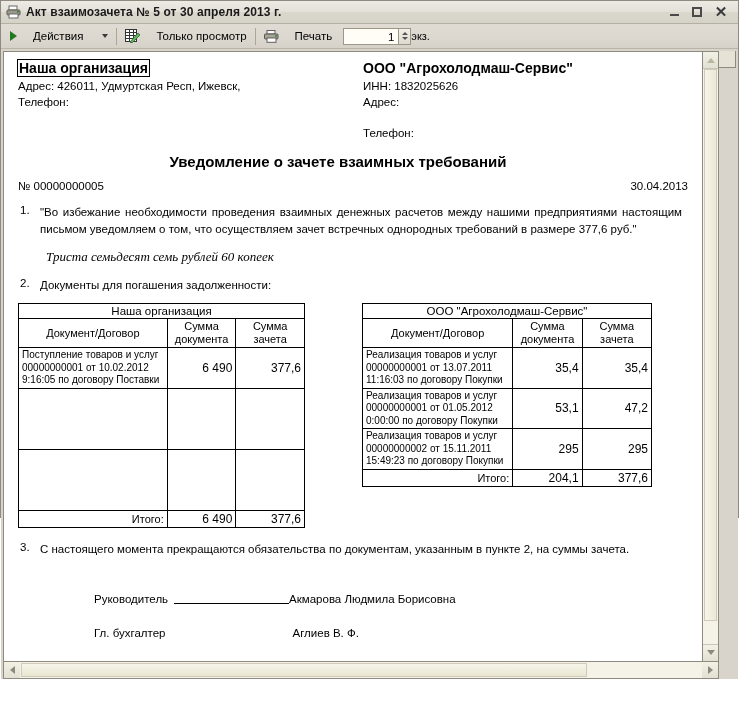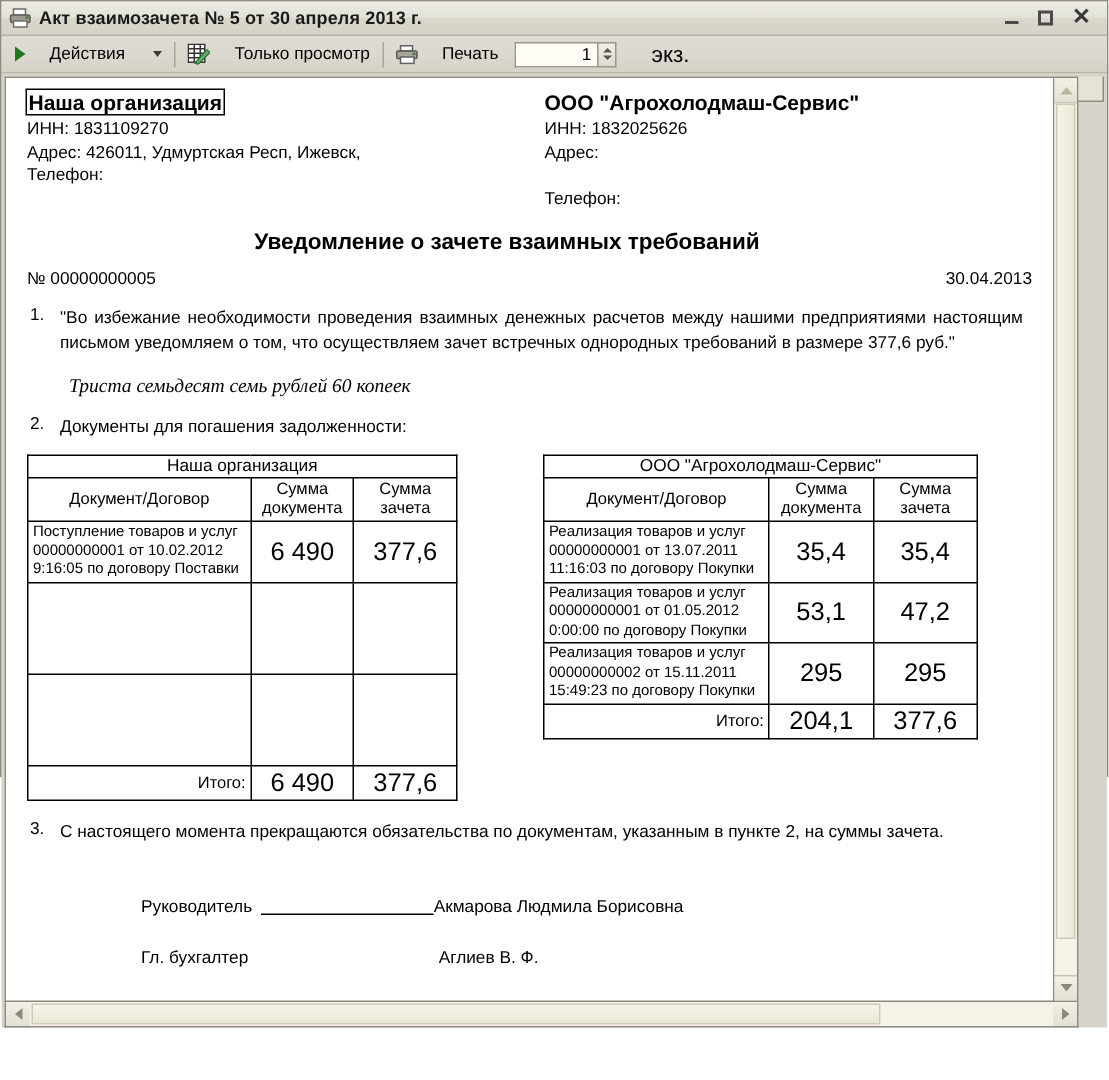--- a/index.html
+++ b/index.html
@@ -168,21 +168,21 @@
     align-items: center;
     gap: 2px;
   }
   .spin-up, .spin-dn {
     width: 0; height: 0;
     border-left: 3px solid transparent;
     border-right: 3px solid transparent;
   }
   .spin-up { border-bottom: 3px solid #555; }
   .spin-dn { border-top: 3px solid #555; }
-  .tb-unit { margin-left: 23px; font-size: 15px; }
+  .tb-unit { margin-left: 0; font-size: 11px; }
 
   
   .doc-area {
     flex: 1 1 auto;
     position: relative;
     background: #d8d4cc;
     padding: 2px 2px 0 2px;
     box-sizing: border-box;
     display: flex;
   }
@@ -404,22 +404,22 @@
     line-height: 13px;
     padding: 3px 2px;
   }
   .cell-doc {
     font-size: 10px;
     line-height: 12.5px;
     vertical-align: top;
     padding-top: 2px;
   }
   .cell-num {
-    text-align: center;
-    font-size: 17px;
+    text-align: right;
+    font-size: 12px;
     vertical-align: middle;
     padding-right: 4px;
   }
   .cell-empty { height: 58px; }
   .cell-total-label {
     text-align: right;
     font-size: 11px;
     padding-right: 4px;
   }
 
@@ -524,21 +524,20 @@
     <div class="doc-outer">
 
       <div class="doc-row">
 
         <div class="page">
           <div class="page-inner">
 
             <div class="org-head">
               <div class="org-col">
                 <div class="org-name focused">Наша организация</div>
-                <div class="org-line">ИНН: 1831109270</div>
                 <div class="org-line">Адрес: 426011, Удмуртская Респ, Ижевск,</div>
                 <div class="org-line">Телефон:</div>
               </div>
               <div class="org-col right">
                 <div class="org-name">ООО "Агрохолодмаш-Сервис"</div>
                 <div class="org-line">ИНН: 1832025626</div>
                 <div class="org-line">Адрес:</div>
                 <div class="org-line org-blank"></div>
                 <div class="org-line">Телефон:</div>
               </div>

